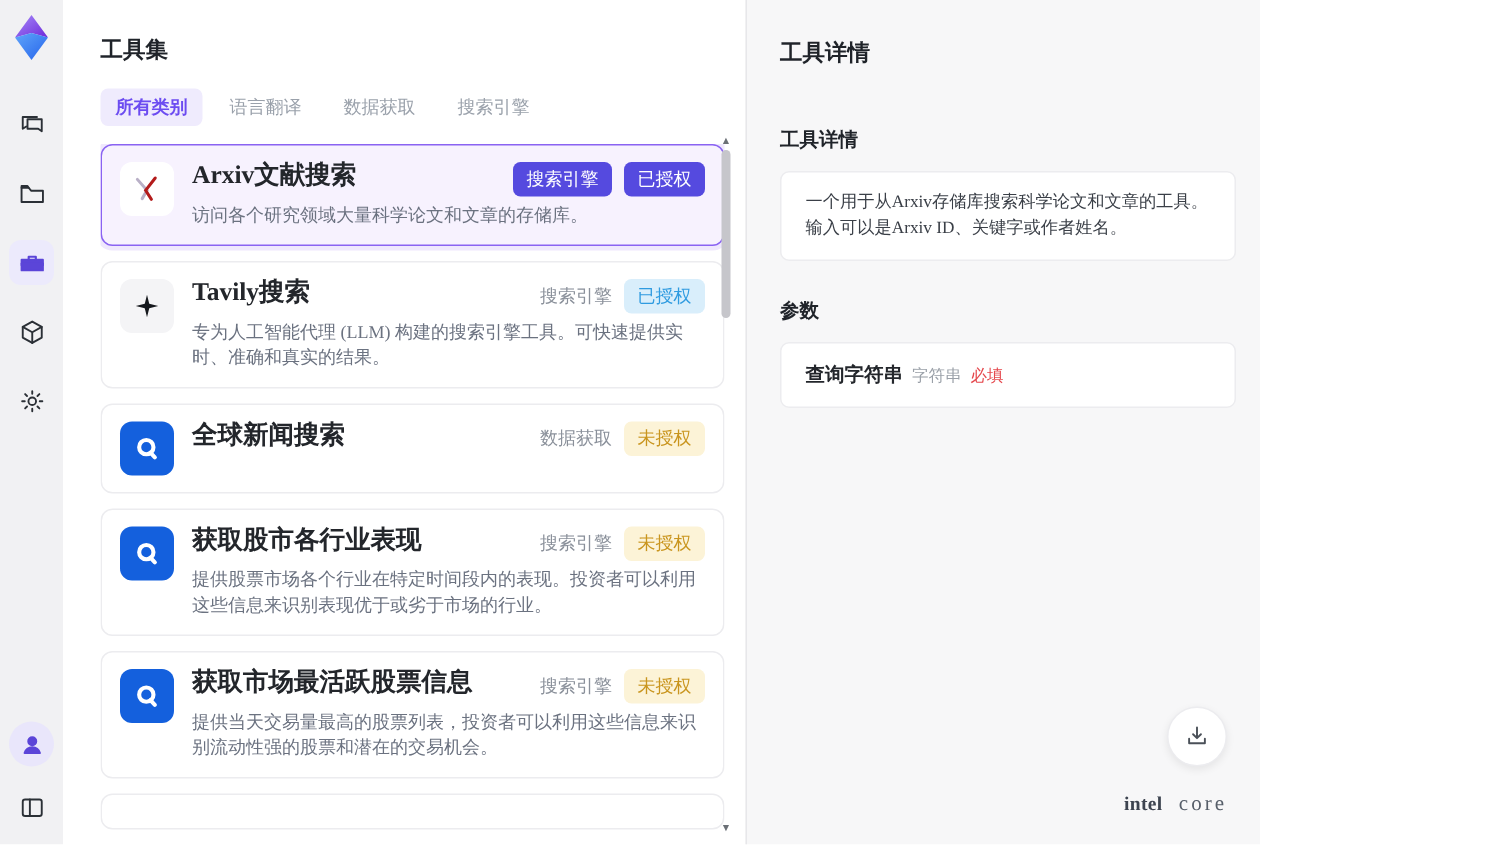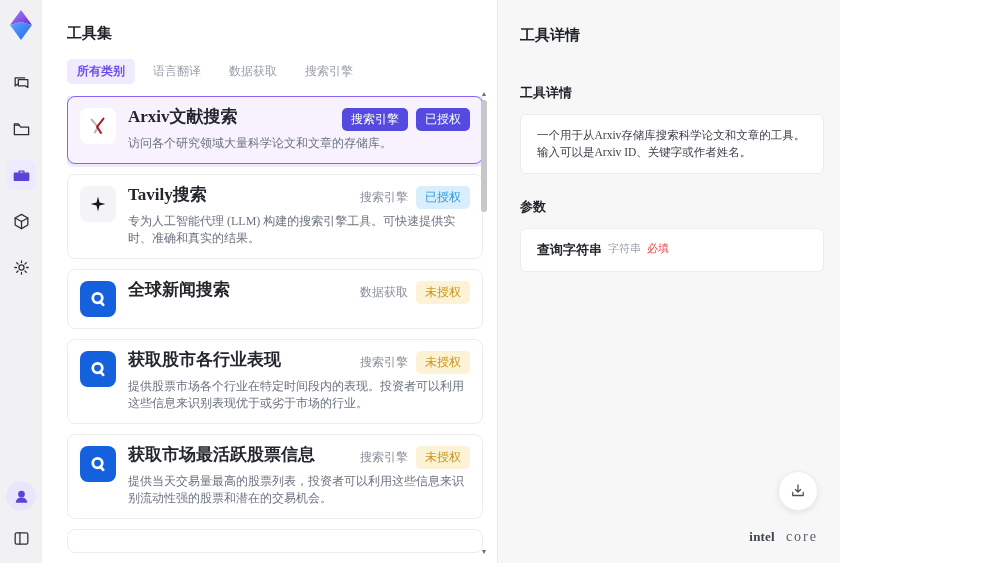--- a/index.html
+++ b/index.html
@@ -60,21 +60,21 @@
     background:#c6c6cb; border-radius:3px; }
 
   
   .details { flex:1; height:100%; background:#f7f7f8; border-left:1px solid #e7e7ea;
     padding:18px 16px 0 22px; position:relative; }
   .details-title { font-size:15px; font-weight:bold; margin:8px 0 39px 0; }
   .section-heading { font-size:13px; font-weight:bold; margin-bottom:12px; }
   .panel-card { background:#fff; border:1px solid #ececef; border-radius:6px;
     padding:12px 16px; margin-bottom:24px; }
   .intro-text { font-size:11.5px; color:#3a3f47; line-height:17px; }
-  .param-head { display:flex; align-items:flex-start; gap:6px; }
+  .param-head { display:flex; align-items:center; gap:6px; }
   .param-name { font-size:13px; font-weight:bold; color:#23262b; }
   .param-type { font-size:11px; color:#9aa0a8; }
   .param-required { font-size:11px; color:#e5484d; }
   .param-desc { font-size:11.5px; color:#3a3f47; margin-top:9px; }
 
   
   .download-fab { position:absolute; right:22px; bottom:52px; width:40px; height:40px;
     border-radius:50%; background:#fff; border:1px solid #ececef;
     box-shadow:0 2px 6px rgba(0,0,0,.08); display:flex; align-items:center;
     justify-content:center; cursor:pointer; }

